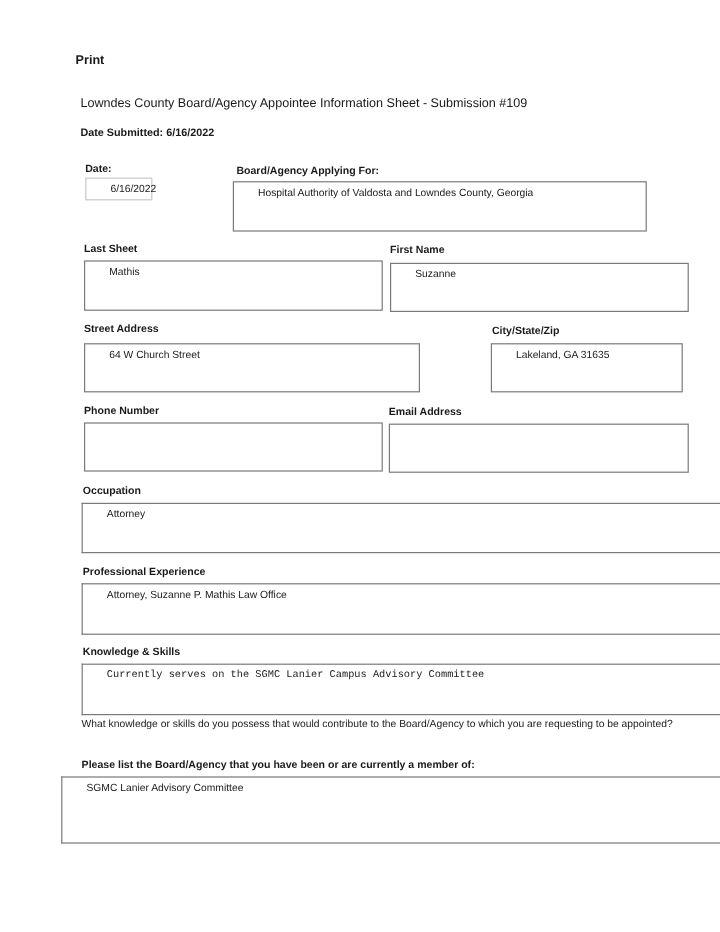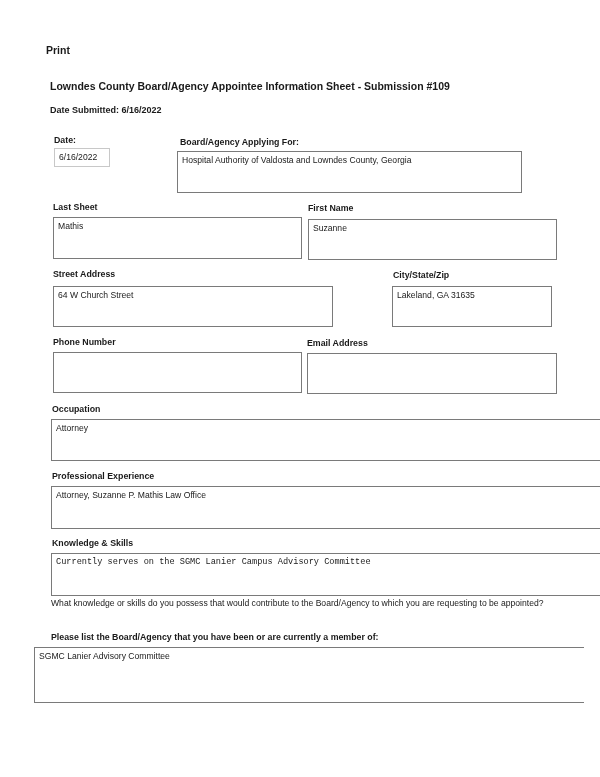--- a/index.html
+++ b/index.html
@@ -1,24 +1,24 @@
 <!DOCTYPE html>
 <html><head>
 <meta charset="utf-8">
 <style>
   html, body { margin:0; padding:0; }
   body { width:600px; height:777px; background:#ffffff; position:relative; overflow:hidden;
          font-family:"Liberation Sans", sans-serif; color:#1a1a1a; }
-  .abs { position:absolute; }
+  .abs { position:absolute;margin-left:17px; }
   .print { left:46px; top:44px; font-size:10.5px; font-weight:bold; }
-  .title { left:50px; top:80px; font-size:10.5px; font-weight:bold; }
+  .title { left:50px; top:80px; font-size:10.5px; font-weight:normal; }
   .submitted { left:50px; top:105px; font-size:9px; font-weight:bold;text-align:right; }
   .label { font-size:8.8px; font-weight:bold; }
   .box { border:1px solid #7a7a7a; box-sizing:border-box; background:#fff;
-         font-size:8.6px; padding:3px 4px; }
+         font-size:8.6px; padding:3px 20px; }
   .box.open-right { border-right:none; }
   .box.light { border-color:#c8c8c8; }
   .note { font-size:8.6px; line-height:12px; }
 </style>
 </head>
 <body>
 
 <div class="abs print">Print</div>
 <div class="abs title">Lowndes County Board/Agency Appointee Information Sheet - Submission #109</div>
 <div class="abs submitted">Date Submitted: 6/16/2022</div>

